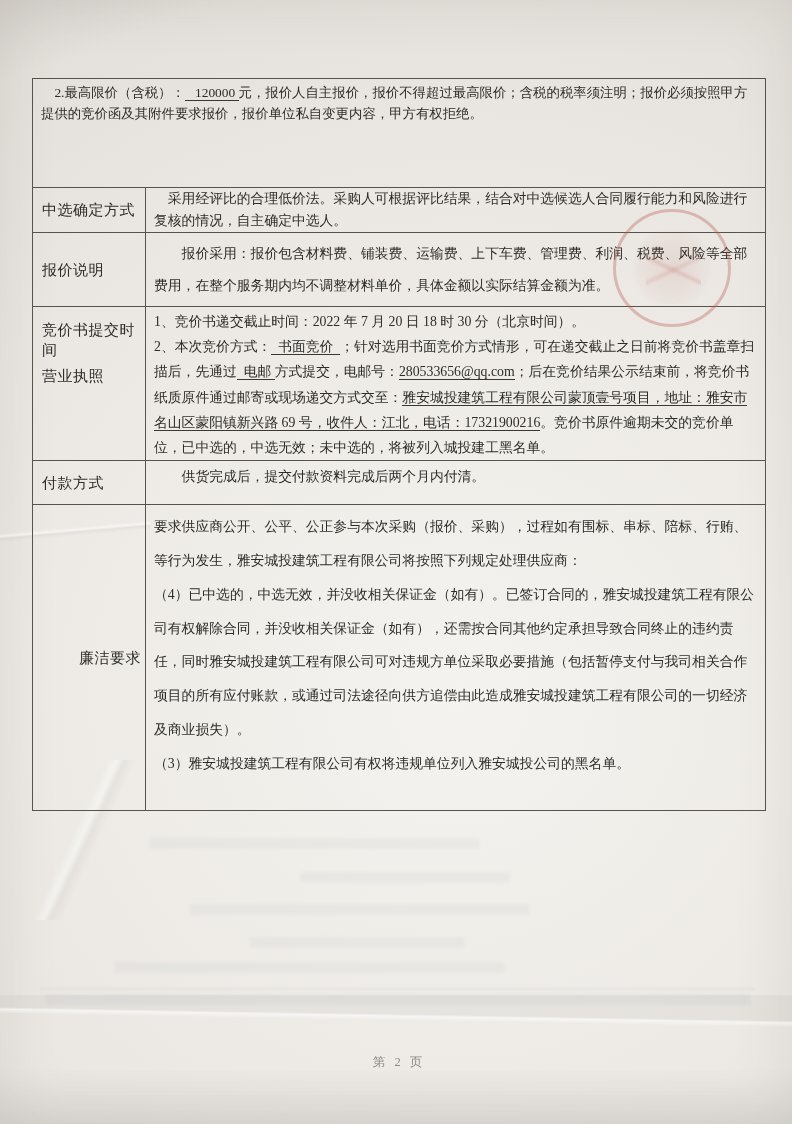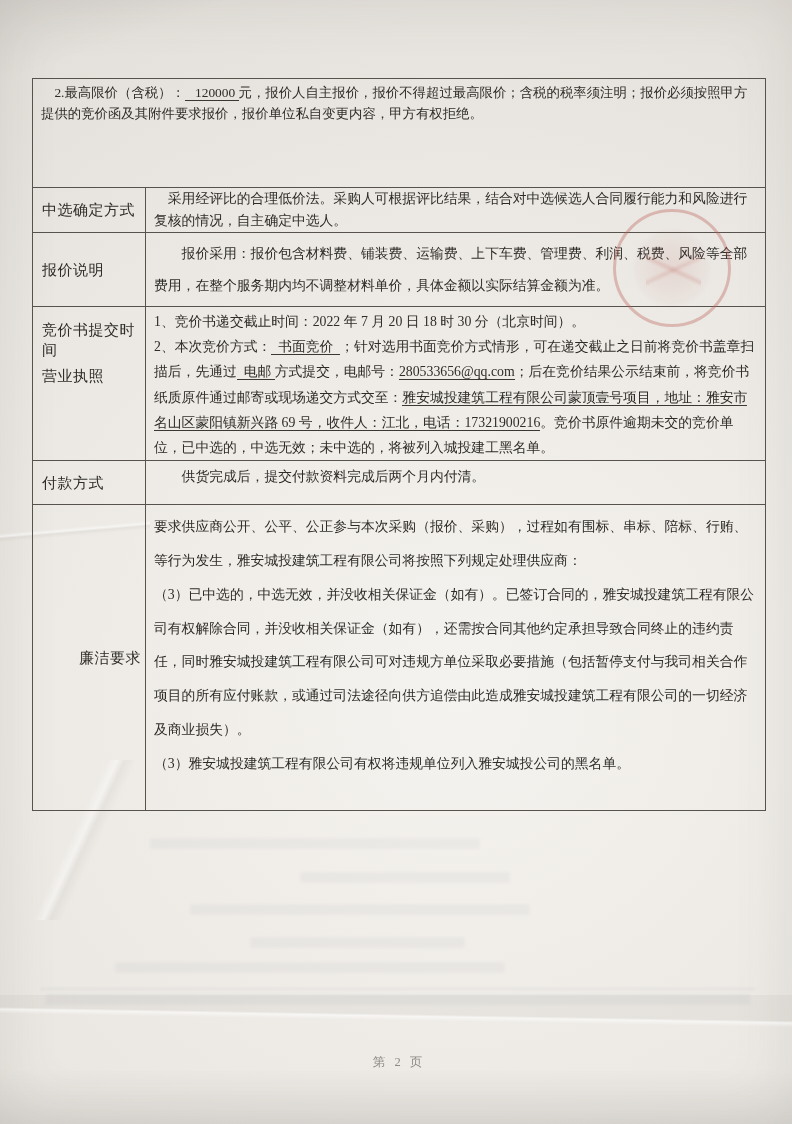--- a/index.html
+++ b/index.html
@@ -165,21 +165,21 @@
         <div class="cell-content">
           <p class="ind-2"><span>供货完成后，提交付款资料完成后两个月内付清。</span></p>
         </div>
       </div>
       <div class="row row-integrity-requirements">
         <div class="cell-label">
           <div>廉洁要求</div>
         </div>
         <div class="cell-content">
           <p><span>要求供应商公开、公平、公正参与本次采购（报价、采购），过程如有围标、串标、陪标、行贿、等行为发生，雅安城投建筑工程有限公司将按照下列规定处理供应商：</span></p>
-          <p><span>（3）已中选的，中选无效，并没收相关保证金（如有）。已签订合同的，雅安城投建筑工程有限公司有权解除合同，并没收相关保证金（如有），还需按合同其他约定承担导致合同终止的违约责任，同时雅安城投建筑工程有限公司可对违规方单位采取必要措施（包括暂停支付与我司相关合作项目的所有应付账款，或通过司法途径向供方追偿由此造成雅安城投建筑工程有限公司的一切经济及商业损失）。</span></p>
+          <p><span>（4）已中选的，中选无效，并没收相关保证金（如有）。已签订合同的，雅安城投建筑工程有限公司有权解除合同，并没收相关保证金（如有），还需按合同其他约定承担导致合同终止的违约责任，同时雅安城投建筑工程有限公司可对违规方单位采取必要措施（包括暂停支付与我司相关合作项目的所有应付账款，或通过司法途径向供方追偿由此造成雅安城投建筑工程有限公司的一切经济及商业损失）。</span></p>
           <p><span>（3）雅安城投建筑工程有限公司有权将违规单位列入雅安城投公司的黑名单。</span></p>
         </div>
       </div>
     </div>
 
   <div class="stamp" style="border: 3px solid rgba(186, 95, 88, 0.37);"></div>
 
   <div class="ghost-bar gb1"></div>
   <div class="ghost-bar gb2"></div>
   <div class="ghost-bar gb3"></div>

